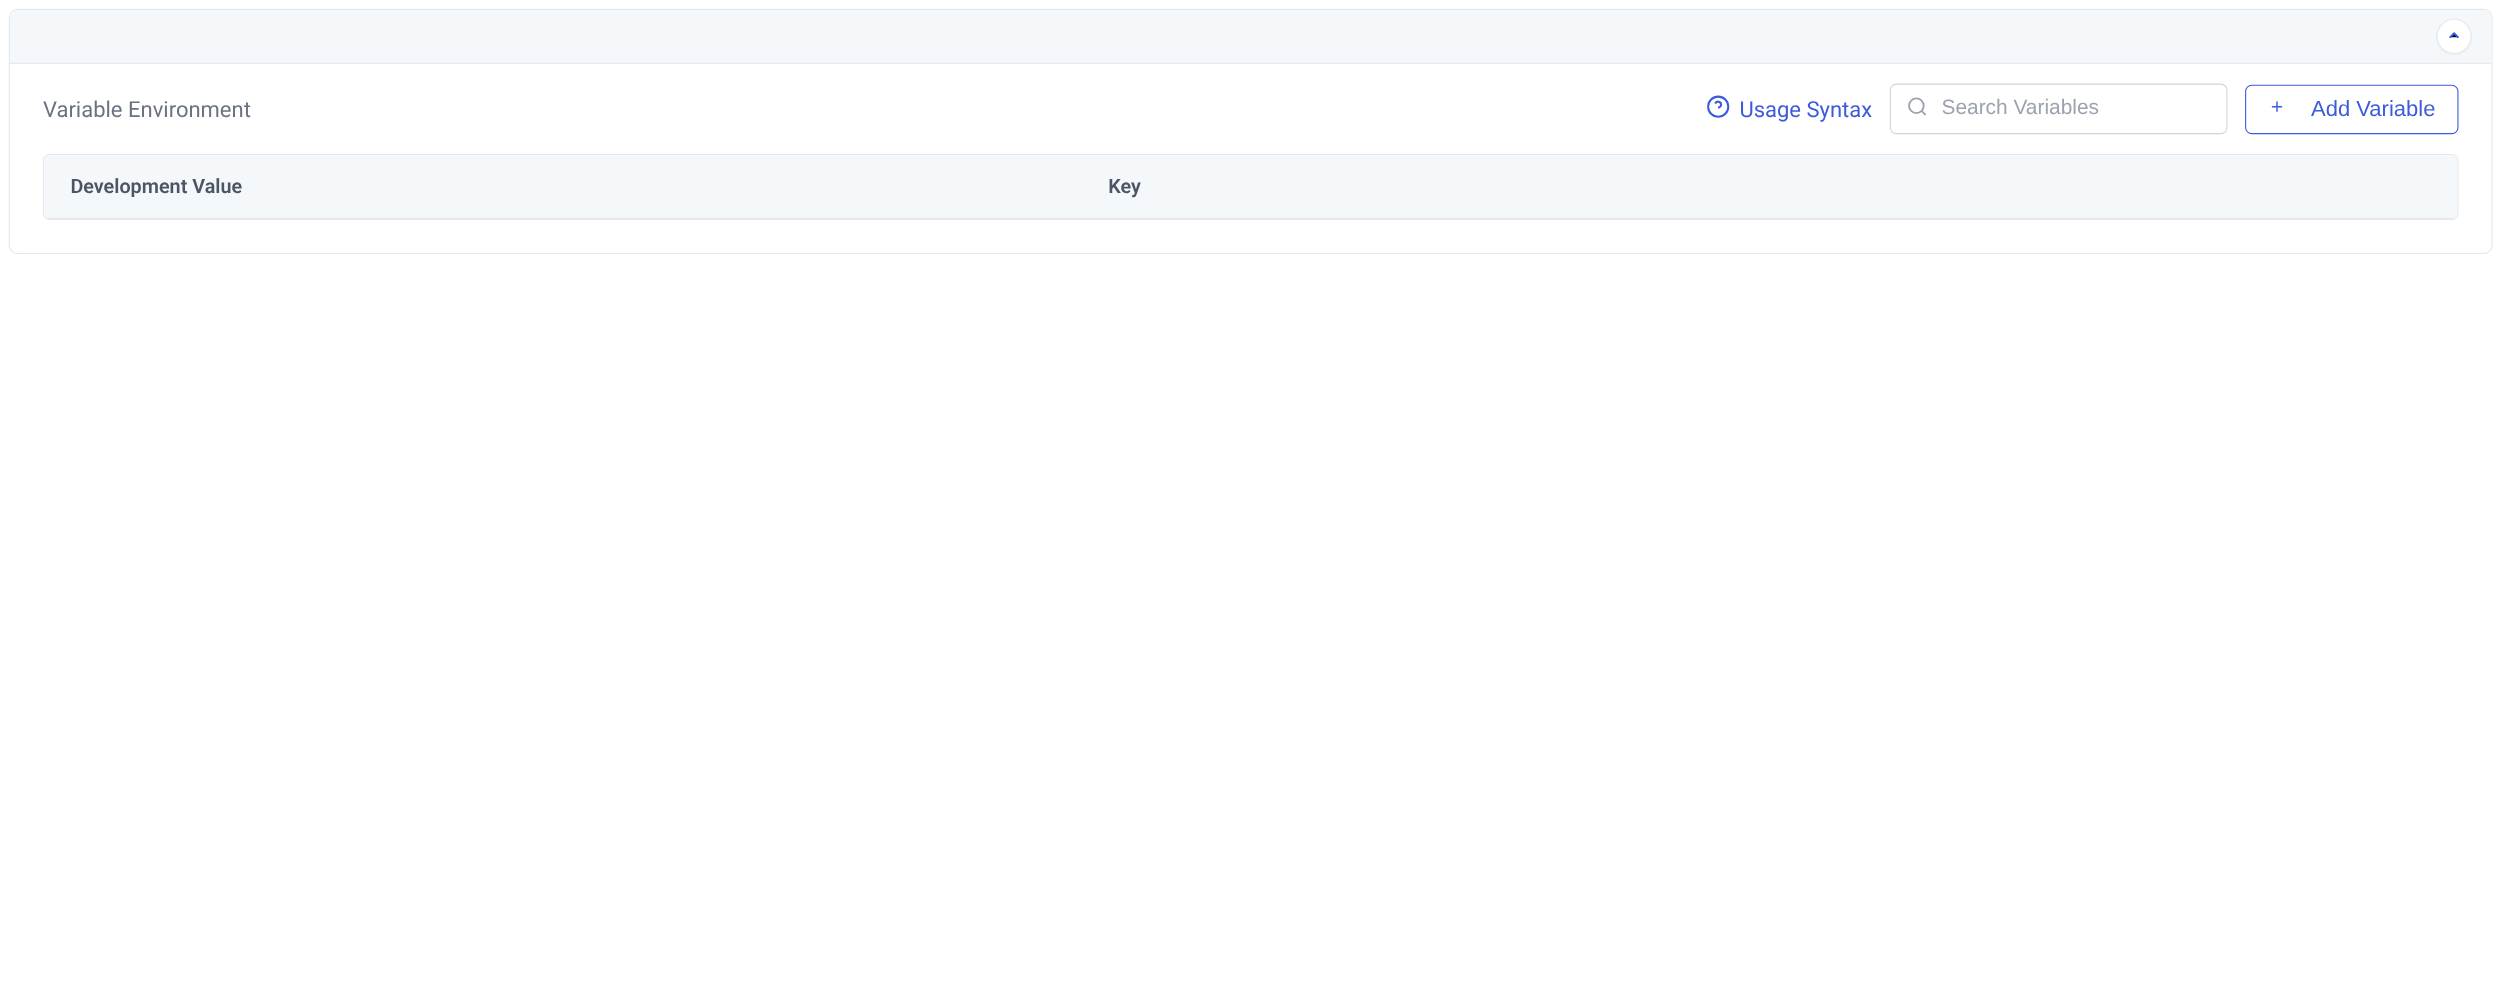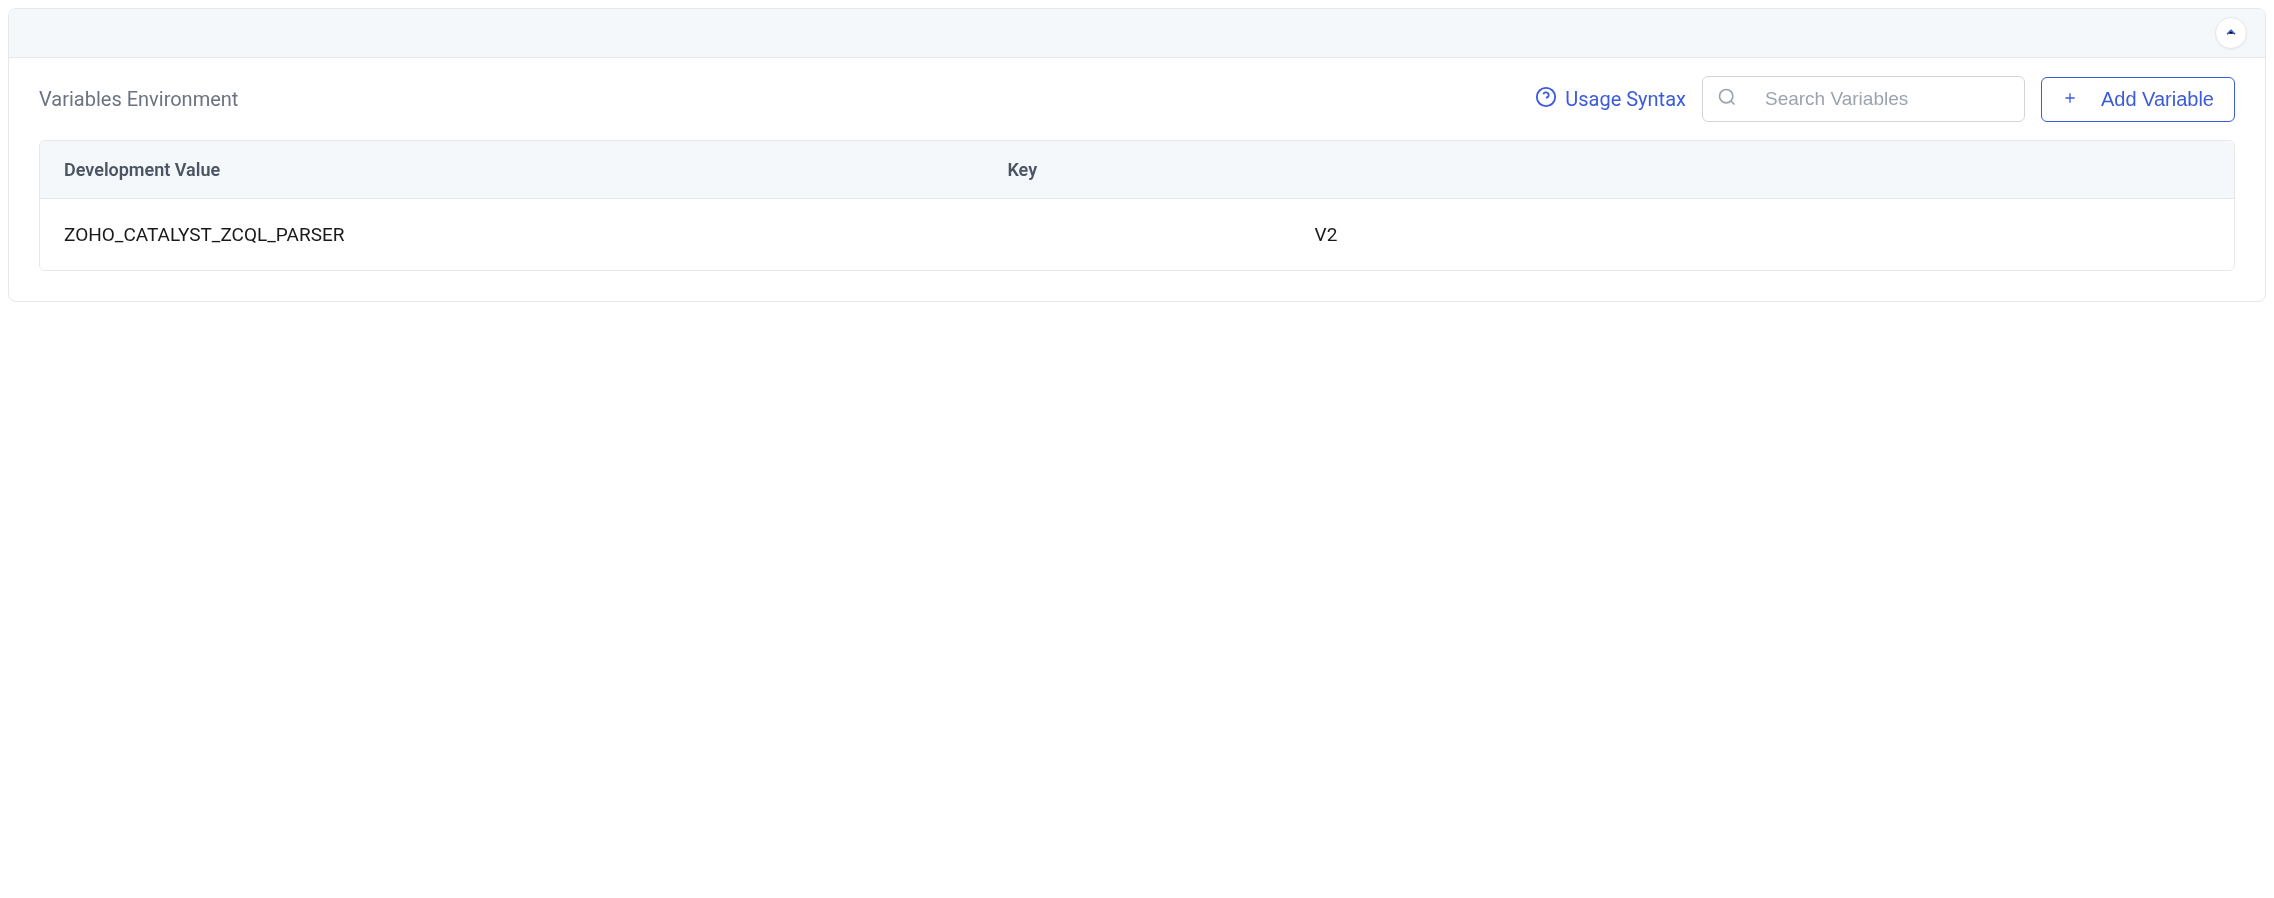--- a/index.html
+++ b/index.html
@@ -106,21 +106,21 @@
       height: 22px;
       stroke: #3b5bdb;
       fill: none;
     }
     .search-box {
       border: 1px solid #d1d5db;
       border-radius: 6px;
       display: flex;
       align-items: center;
       padding: 10px 14px;
-      gap: 28px;
+      gap: 12px;
       min-width: 300px;
     }
     .search-box svg {
       width: 20px;
       height: 20px;
       stroke: #9ca3af;
       fill: none;
     }
     .search-input {
       border: none;
@@ -191,21 +191,21 @@
     <div class="collapse-button">
       <span>
         <svg viewBox="0 0 24 24" stroke-width="3" stroke-linecap="round" stroke-linejoin="round">
             <polyline points="6 15 12 9 18 15"></polyline>
           </svg>
       </span>
     </div>
   </div>
 
   <div class="toolbar">
-    <span class="env-label">Variables Environment</span>
+    <span class="env-label">Variable Environment</span>
 
     <div class="spacer"></div>
 
     <div class="usage-syntax">
       <span>
         <svg viewBox="0 0 24 24" stroke-width="2">
             <circle cx="12" cy="12" r="10"></circle>
             <path d="M9.09 9a3 3 0 0 1 5.83 1c0 2-3 3-3 3"></path>
             <line x1="12" y1="17" x2="12.01" y2="17"></line>
           </svg>
@@ -232,18 +232,14 @@
       </span>
       <span>Add Variable</span>
     </button>
   </div>
 
   <div class="table">
     <div class="table-header">
       <div class="table-header-cell col-value">Development Value</div>
       <div class="table-header-cell col-key">Key</div>
     </div>
-    <div class="table-row">
-      <div class="table-cell col-key">ZOHO_CATALYST_ZCQL_PARSER</div>
-      <div class="table-cell col-value">V2</div>
-    </div>
   </div>
 </div>
 
 </body></html>

